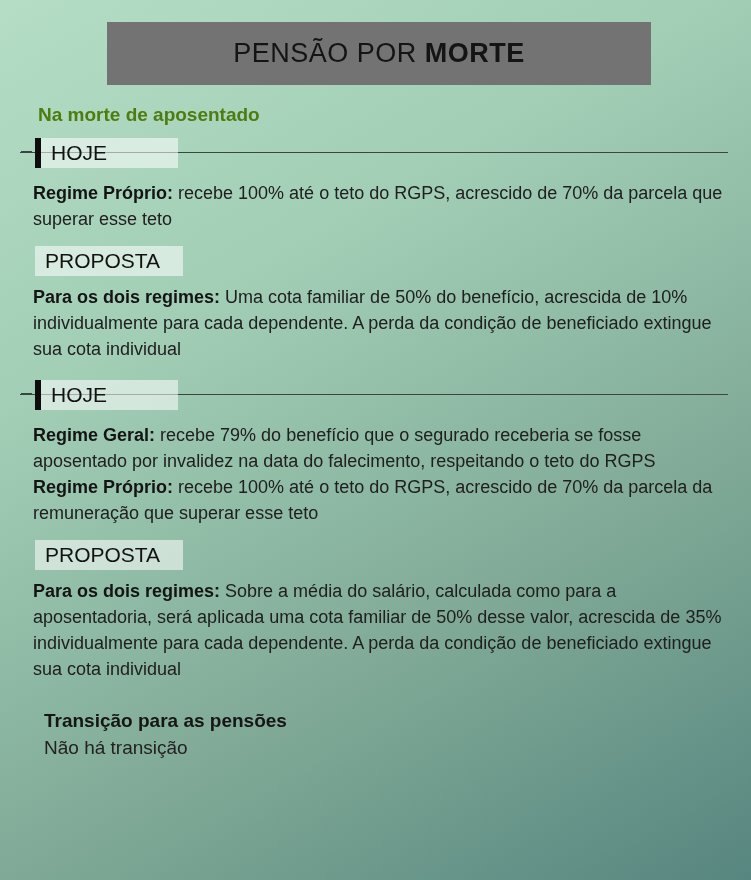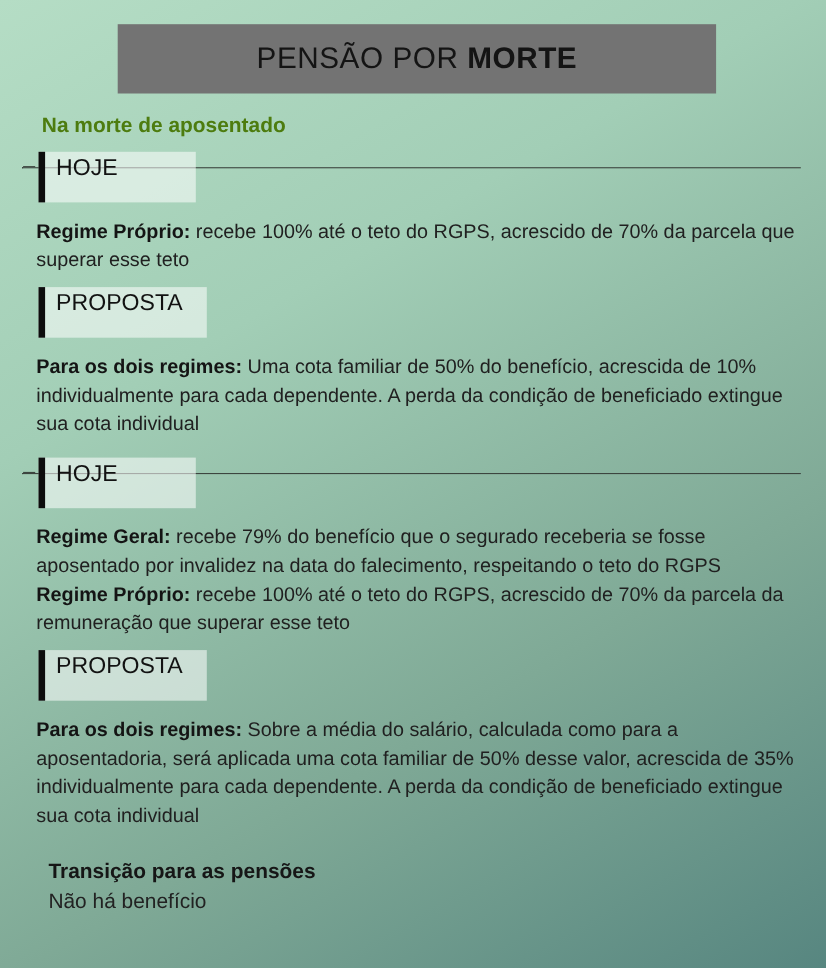--- a/index.html
+++ b/index.html
@@ -63,33 +63,33 @@
     width: 11px;
     border-top: 1.5px solid #3c453f;
   }
   .block > * { position: relative; }
 
   
   .tag {
     display: inline-flex;
     align-items: stretch;
     margin-left: 15px;
-    height: 46px;
+    height: 30px;
     background: rgba(255,255,255,0.55);
     box-sizing: border-box;
   }
   .tag-bar { width: 6px; background: #0d0d0d; }
   .tag-text {
     font-size: 21px;
     line-height: 30px;
     color: #121212;
     padding-left: 10px;
   }
   .tag.hoje     { min-width: 143px; }
-  .tag.proposta { min-width: 148px; }
+  .tag.proposta { min-width: 148px; flex-direction: column; }
   .tag.proposta .tag-text { padding-right: 22px; }
   .tag.mid { margin-top: 12px; }
 
   .items { margin-top: 8px; }
   .item {
     margin: 0;
     padding-left: 13px;
     font-size: 18px;
     line-height: 26px;
     color: #202020;
@@ -162,16 +162,16 @@
       <span class="tag-text">PROPOSTA</span>
     </div>
 
     <div class="items">
       <p class="item"><strong>Para os dois regimes:</strong><span> Sobre a média do salário, calculada como para a aposentadoria, será aplicada uma cota familiar de 50% desse valor, acrescida de 35% individualmente para cada dependente. A perda da condição de beneficiado extingue sua cota individual</span></p>
     </div>
   </div>
 
   <div class="footer">
     <h2>Transição para as pensões</h2>
-    <p>Não há benefício</p>
+    <p>Não há transição</p>
   </div>
 
 </div>
 
 </body></html>

